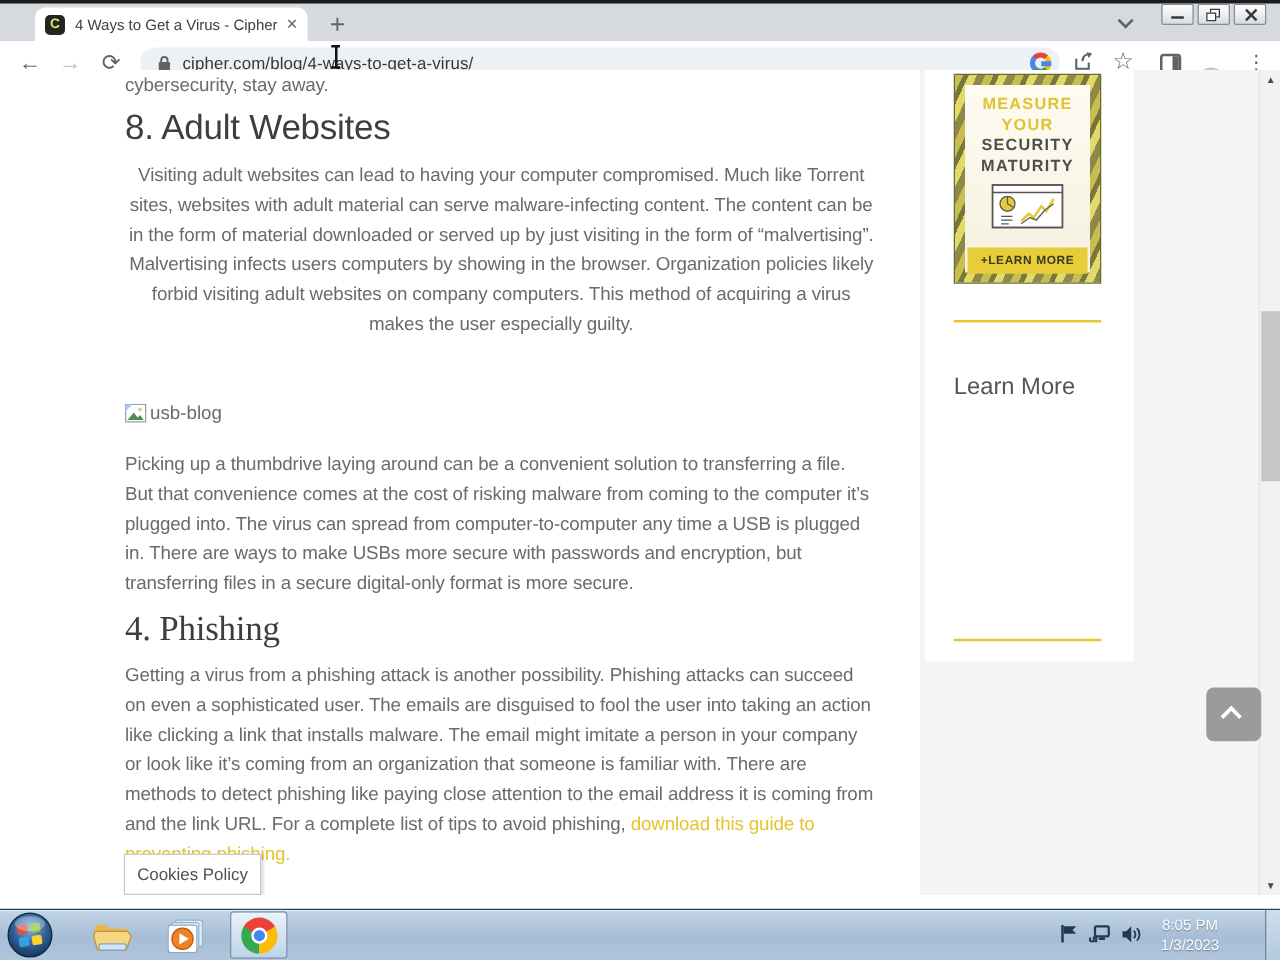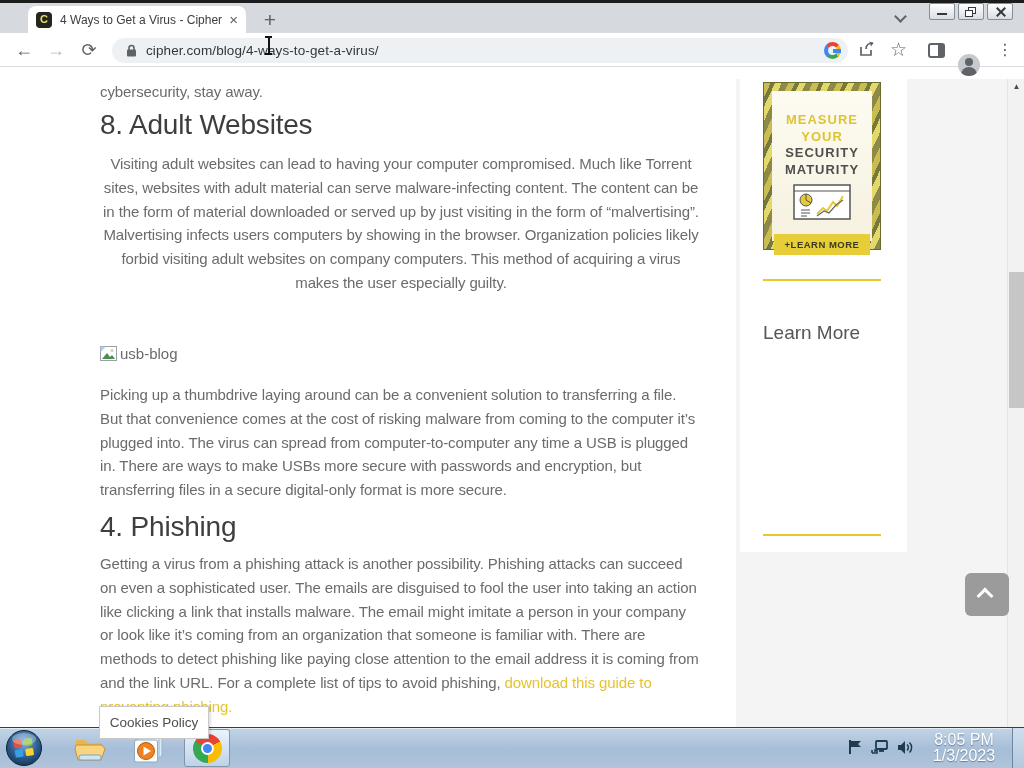--- a/index.html
+++ b/index.html
@@ -42,37 +42,37 @@
   .avatar { width:22px; height:22px; border-radius:50%; background:#c6cace; position:relative; overflow:hidden; }
   .avatar::before { content:""; position:absolute; left:7px; top:4px; width:8px; height:8px; border-radius:50%; background:#5f6368; }
   .avatar::after { content:""; position:absolute; left:3px; top:13px; width:16px; height:10px; border-radius:8px 8px 0 0; background:#5f6368; }
   .dots { font-size:16px; color:#5f6368; }
   .ibeam { position:absolute; left:264px; top:36px; width:9px; height:19px; }
   .ibeam::before,.ibeam::after { content:""; position:absolute; left:1px; width:7px; height:2px; background:#111; }
   .ibeam::before { top:0; } .ibeam::after { bottom:0; }
   .ibeam i { position:absolute; left:4px; top:1px; width:1.5px; height:17px; background:#111; display:block; }
 
   
-  .content { position:absolute; top:79px; left:0; width:1024px; height:660px; background:#fff; overflow:hidden; }
+  .content { position:absolute; top:56px; left:0; width:1024px; height:660px; background:#fff; overflow:hidden; }
   .right-region { position:absolute; left:736px; top:0; width:271px; height:660px; background:#f4f4f4; }
   .side-card { position:absolute; left:740px; top:0; width:167px; height:473px; background:#fff; }
   .para, .intro { position:absolute; left:100px; width:602px; font-size:15px; line-height:23.8px; color:#6b6b6b; letter-spacing:-0.1px; }
   .intro { top:1px; }
   h2.sec { position:absolute; left:100px; font-size:28px; font-weight:300; color:#3e3e3e; letter-spacing:-0.2px; }
   .h2-1 { top:30px; } .p-1 { top:73px;text-align:center; }
   .h2-2 { top:225px; } .img-row { position:absolute; left:100px; top:266px; display:flex; align-items:center; }
   .img-row .alt { font-size:15px; color:#6b6b6b; margin-left:2px; } .p-2 { top:304px; }
-  .h2-4 { top:432px; } .p-3 { top:473px; }
+  .h2-4 { top:432px;font-family:Liberation Serif, serif; } .p-3 { top:473px; }
   .inline-link { color:#e7c32c; }
 
   .cookies { position:absolute; left:99px; top:627px; width:110px; height:33px; background:#fff; border:1px solid #c9c9c9; box-shadow:2px 0 2px rgba(0,0,0,0.12); z-index:5; text-align:center; padding-top:8px; font-size:13.5px; color:#4f4f4f; }
 
   
   .banner { position:absolute; left:763px; top:3px; width:118px; height:168px; background:repeating-linear-gradient(115deg,#c9bd52 0 6px,#77793c 6px 10px,#e3d96b 10px 16px,#8d8946 16px 22px); border:1px solid #6b6b2f; padding:8px; }
-  .banner-inner { width:100%; height:100%; background:linear-gradient(#fdfbf2,#f6f1df); text-align:center; padding-top:21px; }
+  .banner-inner { width:100%; height:100%; background:linear-gradient(#fdfbf2,#f6f1df); text-align:center; padding-top:7px; }
   .bt { font-size:13px; font-weight:bold; letter-spacing:1px; line-height:16.5px; }
   .bt.accent { color:#dfc431; } .bt.dark { color:#4e4e4e; }
   .banner-cta { display:inline-block; margin-top:8px; background:#e7cd37; color:#3a3a20; font-size:9.5px; font-weight:bold; letter-spacing:0.5px; padding:5px 11px; }
   .divider { position:absolute; left:763px; width:118px; height:2px; background:#e9c72f; }
   .div-1 { top:200px; } .div-2 { top:455px; }
   .lm-head { position:absolute; left:763px; top:243px; font-size:19px; color:#565656; }
   .lm-list { position:absolute; left:763px; top:278px; width:122px; list-style:none; }
   .lm-list li { font-size:15px; line-height:24px; color:#444; text-indent:-13px; padding-left:13px; }
   .lm-list li::before { content:"•"; color:#454545; font-size:12px; margin-right:7px; }
   .lm-list a { color:#e7c32c; text-decoration:none; }
@@ -90,21 +90,21 @@
   .taskbar { position:absolute; top:727px; left:0; width:1024px; height:41px; background:linear-gradient(#c2d4e6,#a6bdd7 55%,#b0c5db); border-top:1px solid #274455; }
   .taskbar::before { content:""; position:absolute; top:0; left:0; right:0; height:1px; background:rgba(255,255,255,0.55); }
   .orb { position:absolute; left:5px; top:1px; }
   .tb-ico { position:absolute; top:7px; }
   .explorer { left:74px; } .wmp { left:134px; }
   .chrome-btn { position:absolute; left:184px; top:1px; width:46px; height:38px; border:1px solid #7f95ab; border-radius:3px; background:linear-gradient(#eaf3fb,#bed3e8); display:flex; align-items:center; justify-content:center; }
   .chrome-logo { width:29px; height:29px; border-radius:50%; background:conic-gradient(from -60deg,#ea4335 0 120deg,#fbbc05 0 240deg,#34a853 0 360deg); position:relative; }
   .chrome-logo::before { content:""; position:absolute; inset:8px; border-radius:50%; background:#fff; }
   .chrome-logo::after { content:""; position:absolute; inset:10px; border-radius:50%; background:#4285f4; }
   .tray { position:absolute; right:110px; top:11px; display:flex; gap:9px; align-items:center; }
-  .clock { position:absolute; right:20px; top:4px; width:80px; text-align:center; font-size:16px; line-height:16px; color:#fff; text-shadow:0 1px 1px rgba(20,40,60,0.45); }
+  .clock { position:absolute; right:32px; top:4px; width:80px; text-align:center; font-size:12px; line-height:16px; color:#fff; text-shadow:0 1px 1px rgba(20,40,60,0.45); }
   .show-desktop { position:absolute; right:0; top:0; width:12px; height:41px; border-left:1px solid #6e87a0; background:linear-gradient(#cfdeed,#b3c8dd); }
 </style>
 </head>
 <body>
 
 <div class="frame-top"></div>
 
 <div class="tabstrip">
   <div class="tab">
     <span class="favicon">

